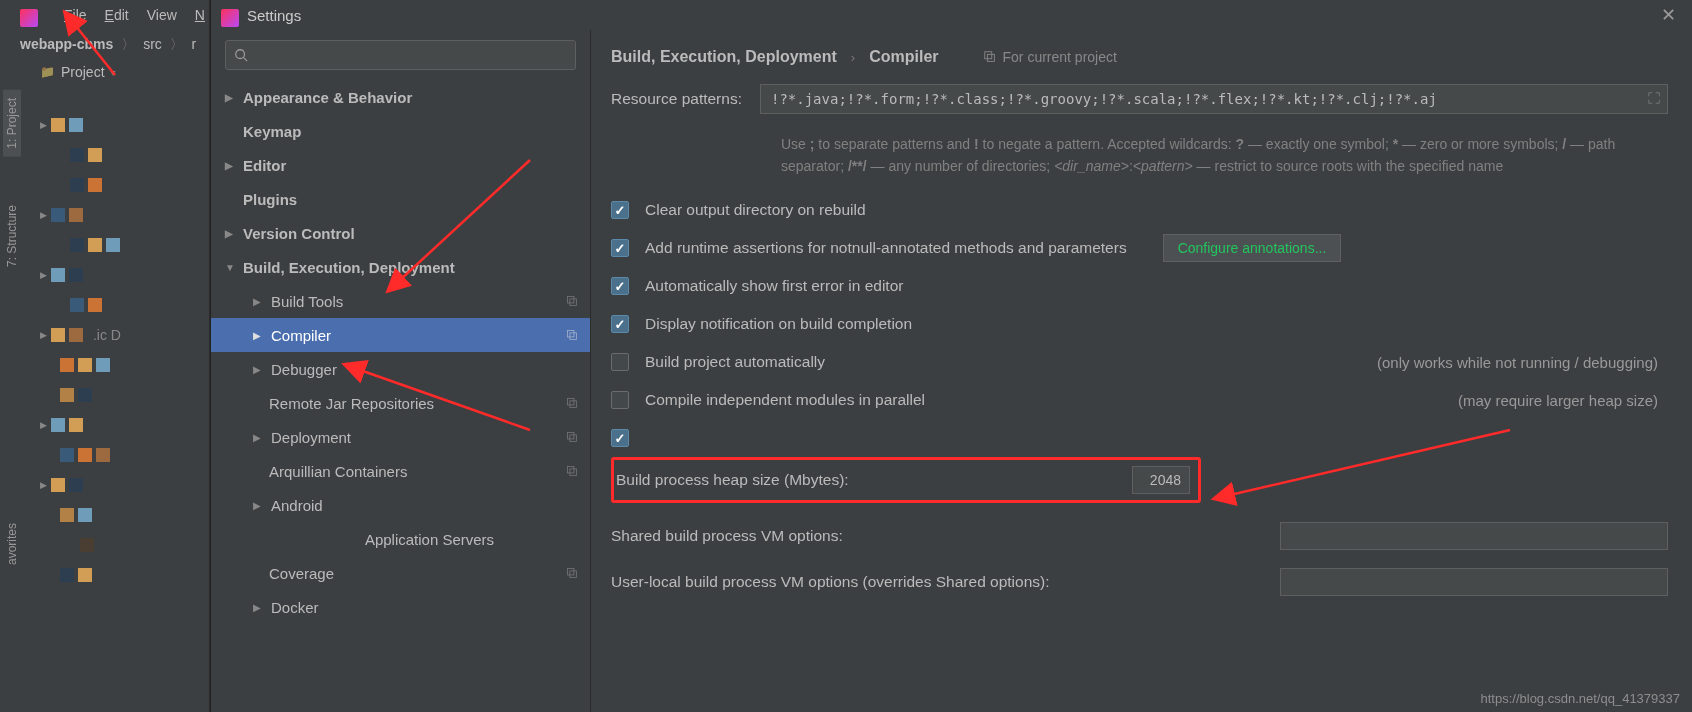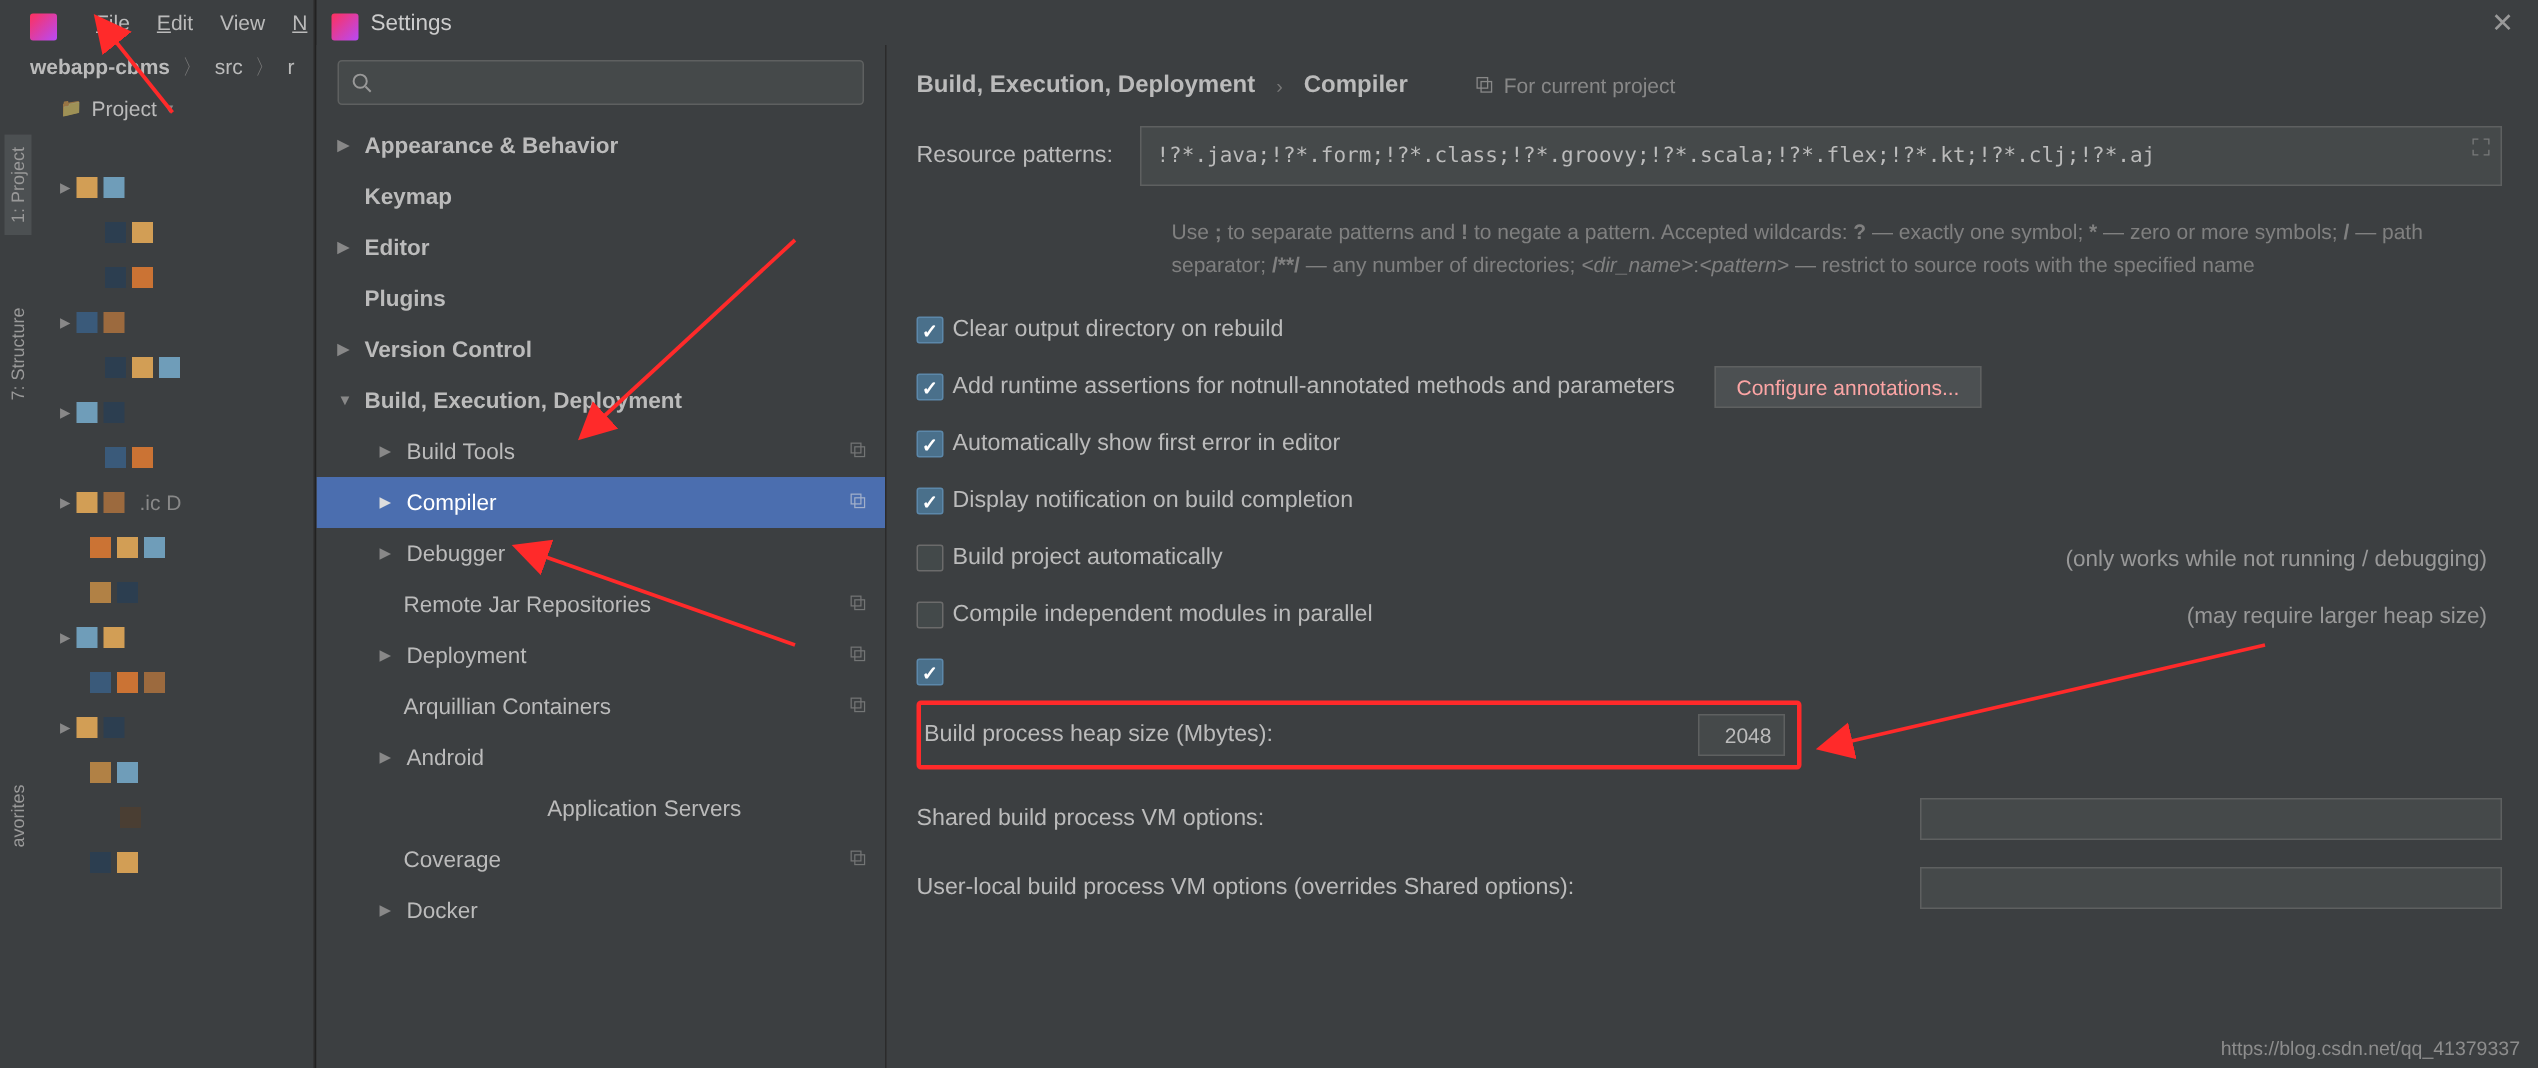--- a/index.html
+++ b/index.html
@@ -41,31 +41,31 @@
 .nav-item .copy-ic svg{width:13px;height:13px;}
 
 .content { flex: 1; padding: 18px 24px 0 20px; color: #bbb; position:relative;}
 .bc { font-size: 16px; color: #bbb; margin-bottom: 18px; display:flex; align-items:center; gap:14px;}
 .bc .root { font-weight: 600; }
 .bc .arr { color: #777; font-size: 13px;}
 .bc .leaf { font-weight: 600; }
 .for-proj { color: #888; font-size: 14px; margin-left: 30px; display:flex; align-items:center; gap:6px;}
 .row { display: flex; align-items: center; margin-bottom: 20px; }
 .lbl { font-size: 15.5px; }
-.resource-input { flex:1; margin-left: 18px; background: #45494a; border: 1px solid #5e6060; height: 40px; padding: 0 28px 0 10px; color: #bbb; font-family: "Consolas","Menlo",monospace; font-size: 14px; display:flex; align-items:center; position:relative;}
+.resource-input { flex:1; margin-left: 18px; background: #45494a; border: 1px solid #5e6060; height: 30px; padding: 0 28px 0 10px; color: #bbb; font-family: "Consolas","Menlo",monospace; font-size: 14px; display:flex; align-items:center; position:relative;}
 .resource-input .expand { position:absolute; right:6px; top:6px; opacity:.6;}
 .hint { font-size: 14px; color: #808080; line-height: 1.55; margin: 4px 0 14px 170px; }
 .hint i { font-style: italic; }
-.chk-row { display: flex; align-items: center; height: 38px; gap: 6px; }
+.chk-row { display: flex; align-items: center; height: 38px; gap: 16px; }
 .chk { width: 18px; height: 18px; border: 1px solid #6b6b6b; border-radius: 2px; display:flex; align-items:center; justify-content:center; background:#43494a; flex-shrink:0;}
 .chk.on { background: #4a708b; border-color:#5c88aa;}
 .chk.on::after { content:"✓"; color:#fff; font-size:13px; font-weight:bold; line-height:1;}
 .chk-label { font-size: 15.5px; }
 .side-hint { margin-left: auto; color: #999; font-size: 15px; padding-right:10px;}
-.btn { background: #4c5052; border: 1px solid #5e6060; color: #fca5a5; padding: 5px 14px; border-radius: 0; font-size: 14px; margin-left:20px;}
+.btn { background: #4c5052; border: 1px solid #5e6060; color: #22c55e; padding: 5px 14px; border-radius: 0; font-size: 14px; margin-left:20px;}
 .field-row { display:flex; align-items:center; height: 46px;}
 .text-input { background:#45494a; border:1px solid #5e6060; height:28px; color:#bbb; padding:0 8px; font-size:14px;}
 .red-box { border: 3px solid #ff2a2a; border-radius: 3px; padding: 6px 8px 6px 2px; display:flex; align-items:center; margin-bottom:10px; width: 590px;}
 .red-box .text-input{ margin-left:auto; width:58px; text-align:right;}
 .wide-input { width: 388px; margin-left: 16px;}
 
 .arrow-svg { position:absolute; pointer-events:none; }
 .watermark { position:absolute; right:12px; bottom:6px; color:#8d8d8d; font-size:13px; }
 </style>
 </head>

